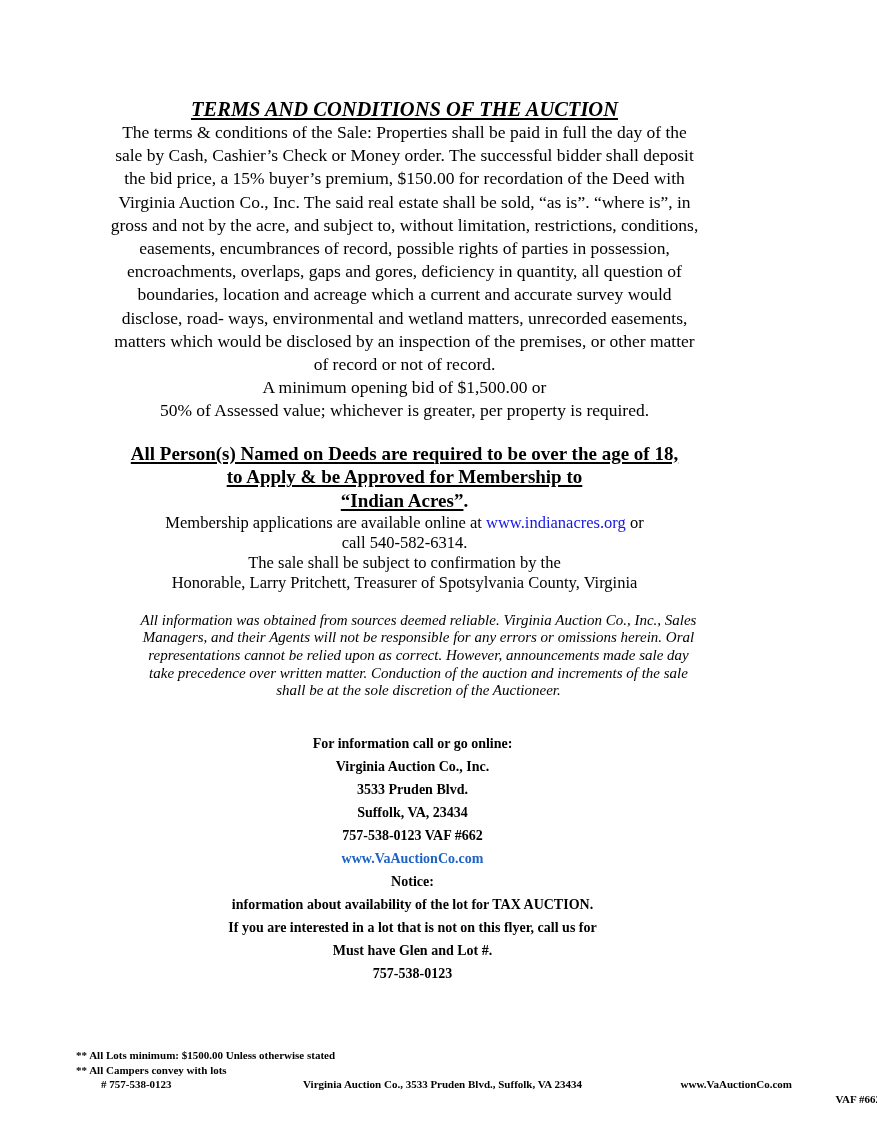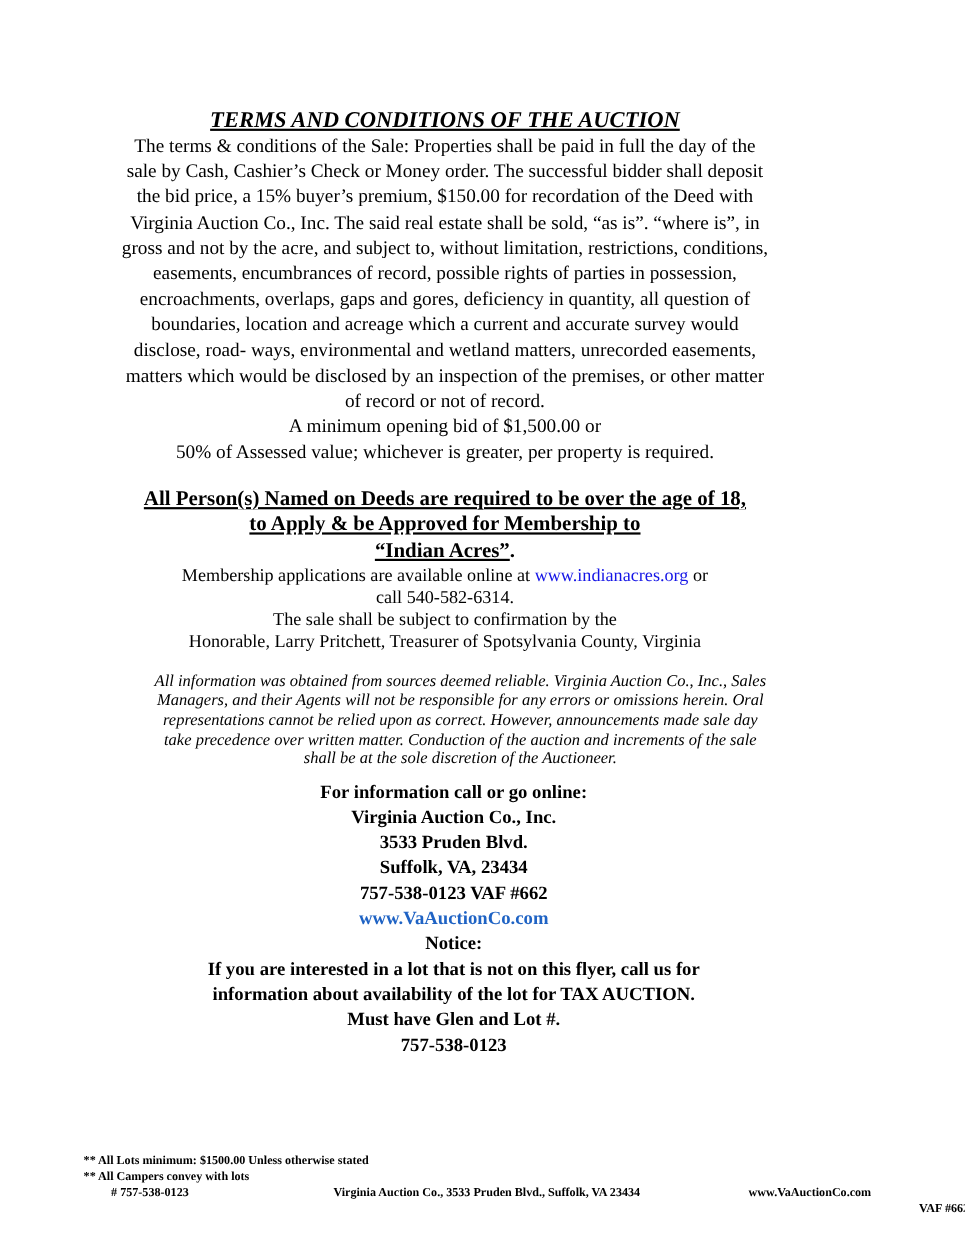--- a/index.html
+++ b/index.html
@@ -44,22 +44,22 @@
 
   .disclaimer {
     margin-top: 19px;
     font-style: italic;
     font-size: 15px;
     line-height: 17.6px;
     padding-left: 28px;
   }
 
   .contact {
-    margin-top: 8px;
-    font-size: 17px;
+    margin-top: 32px;
+    font-size: 14px;
     font-weight: bold;
     line-height: 23px;
     padding-left: 16px;
   }
   .site-blue { color: #1F63C4; }
   .contact a { text-decoration: none; }
 
   .footer {
     position: absolute;
     left: 4px; top: 1048px;
@@ -124,22 +124,22 @@
   </div>
 
   <div class="contact">
     <div>For information call or go online:</div>
     <div>Virginia Auction Co., Inc.</div>
     <div>3533 Pruden Blvd.</div>
     <div>Suffolk, VA, 23434</div>
     <div>757-538-0123 VAF #662</div>
     <div><a href="#" class="site-blue">www.VaAuctionCo.com</a></div>
     <div>Notice:</div>
+    <div>information about availability of the lot for TAX AUCTION.</div>
     <div>If you are interested in a lot that is not on this flyer, call us for</div>
-    <div>information about availability of the lot for TAX AUCTION.</div>
     <div>Must have Glen and Lot #.</div>
     <div>757-538-0123</div>
   </div>
 
 </div>
 
 <div class="footer">
   <div class="notes">
     <div>** All Lots minimum: $1500.00 Unless otherwise stated</div>
     <div>** All Campers convey with lots</div>

